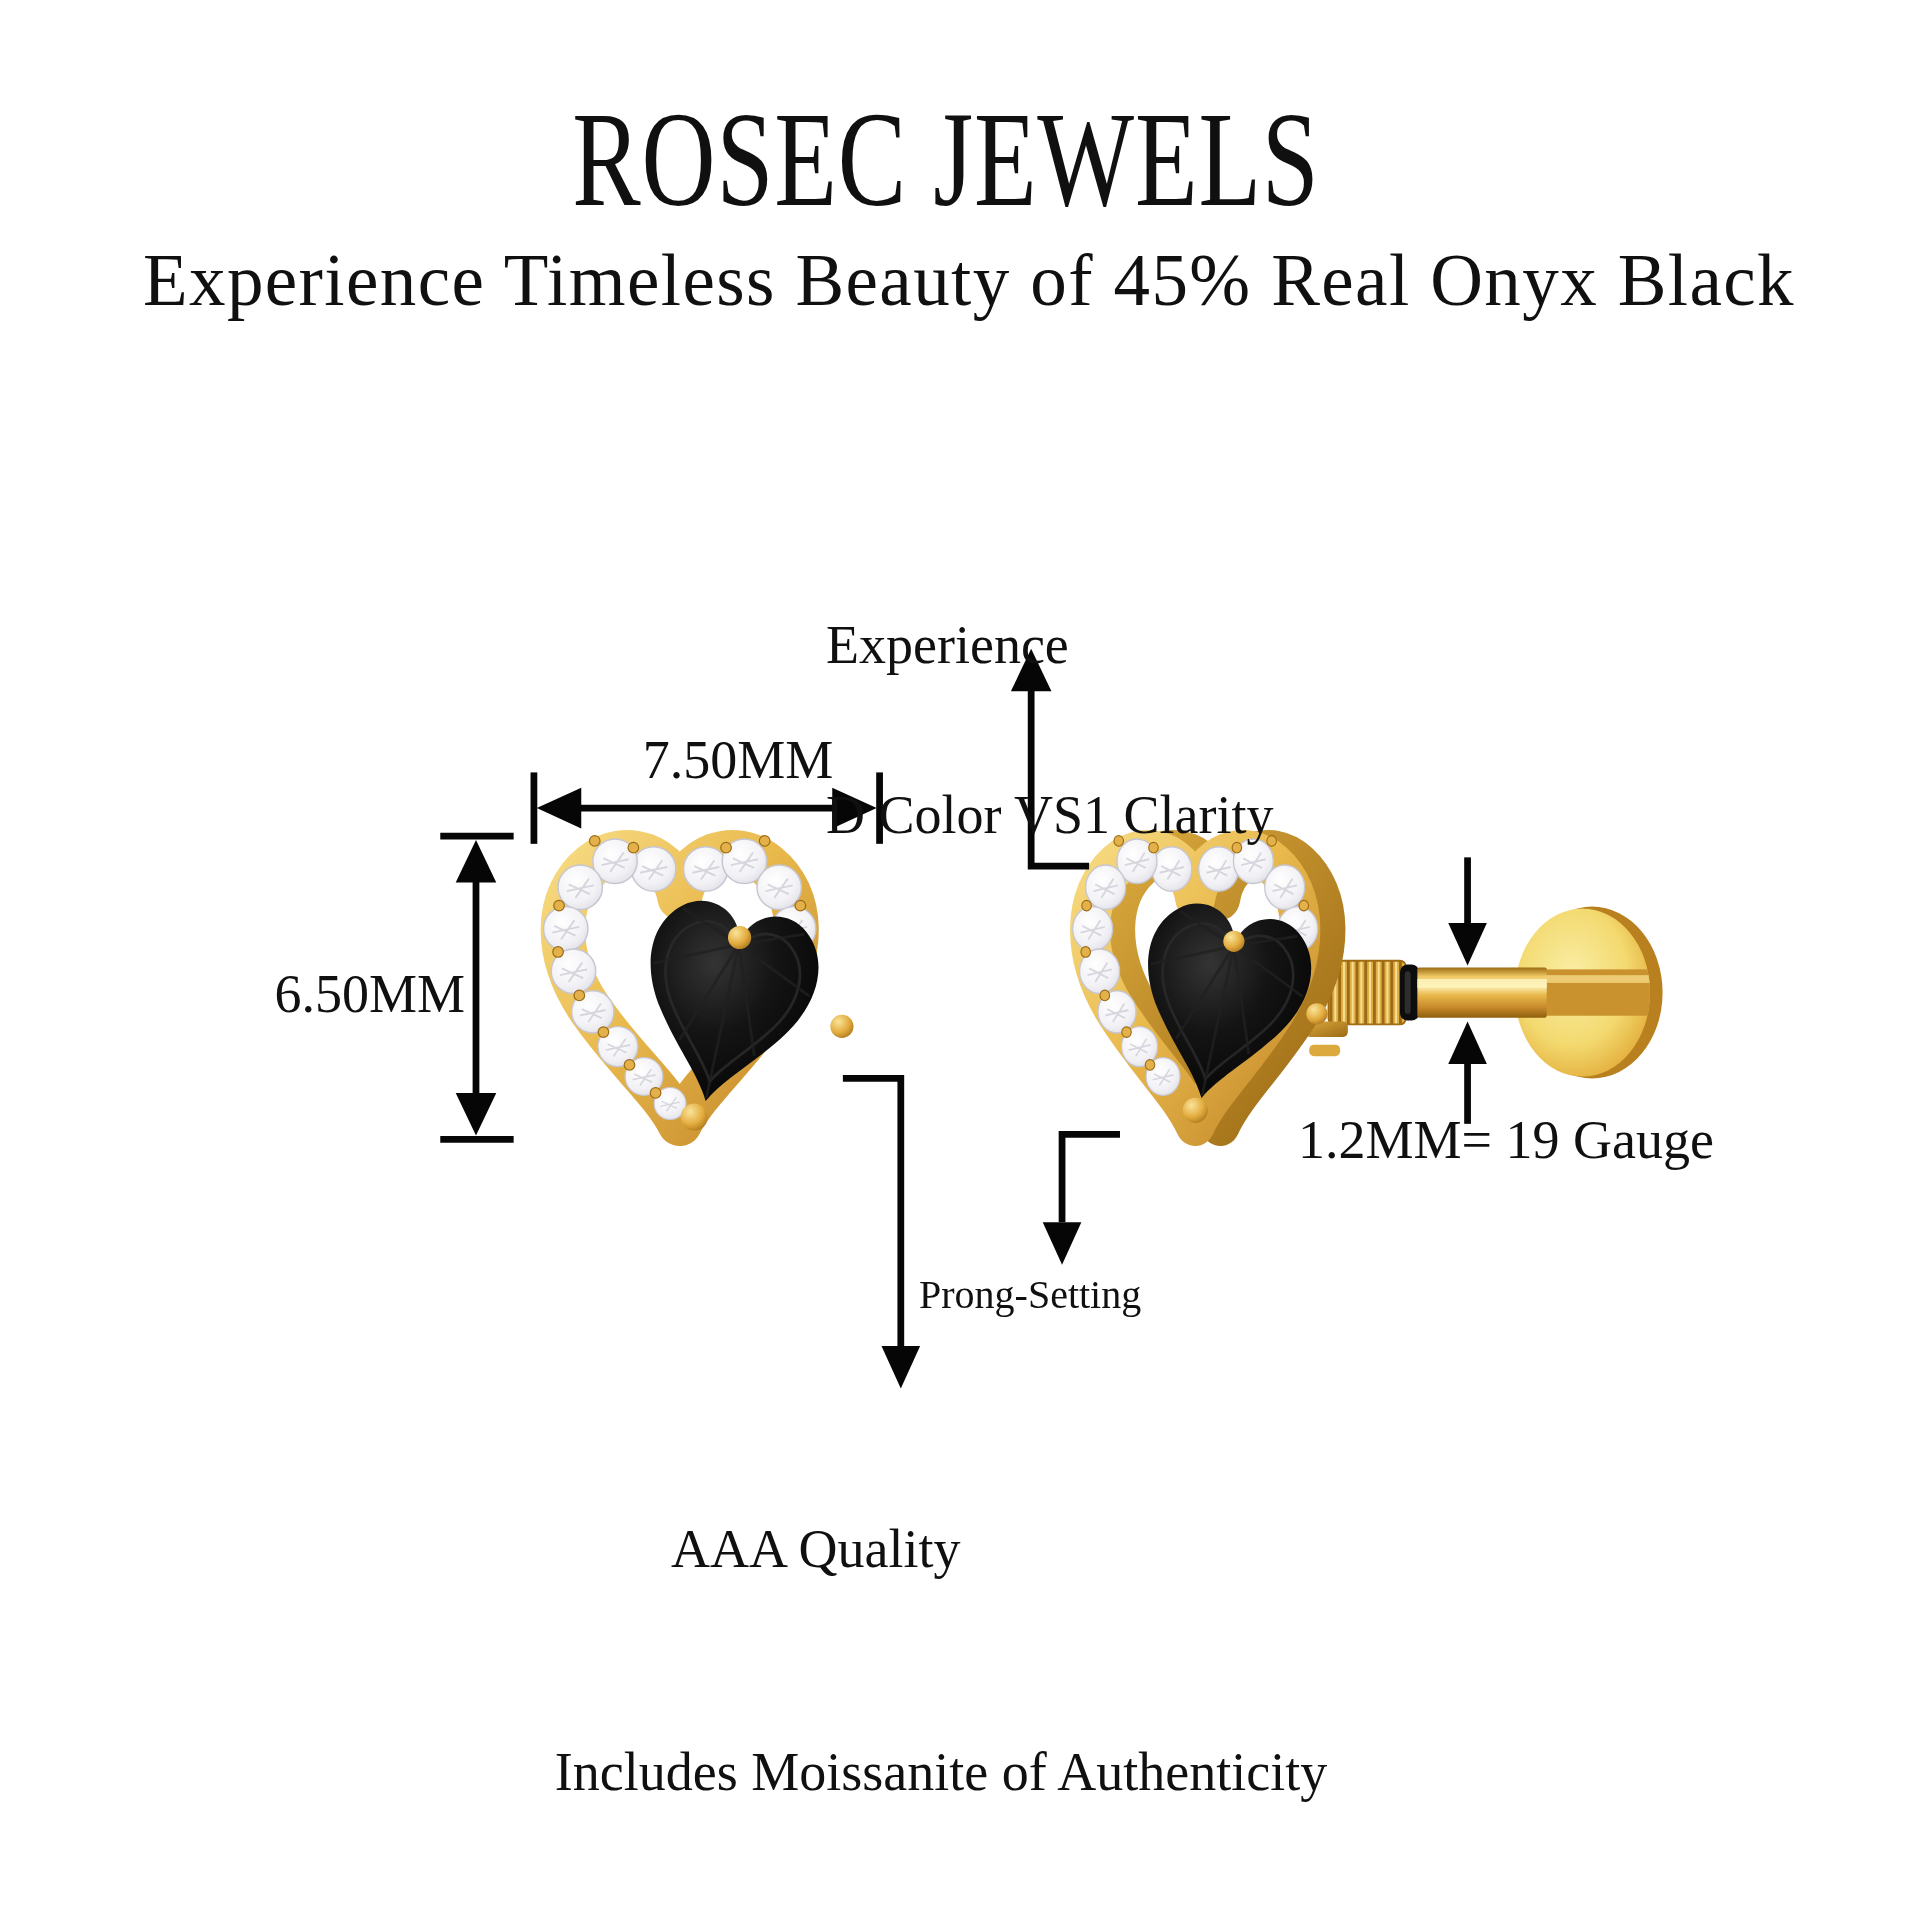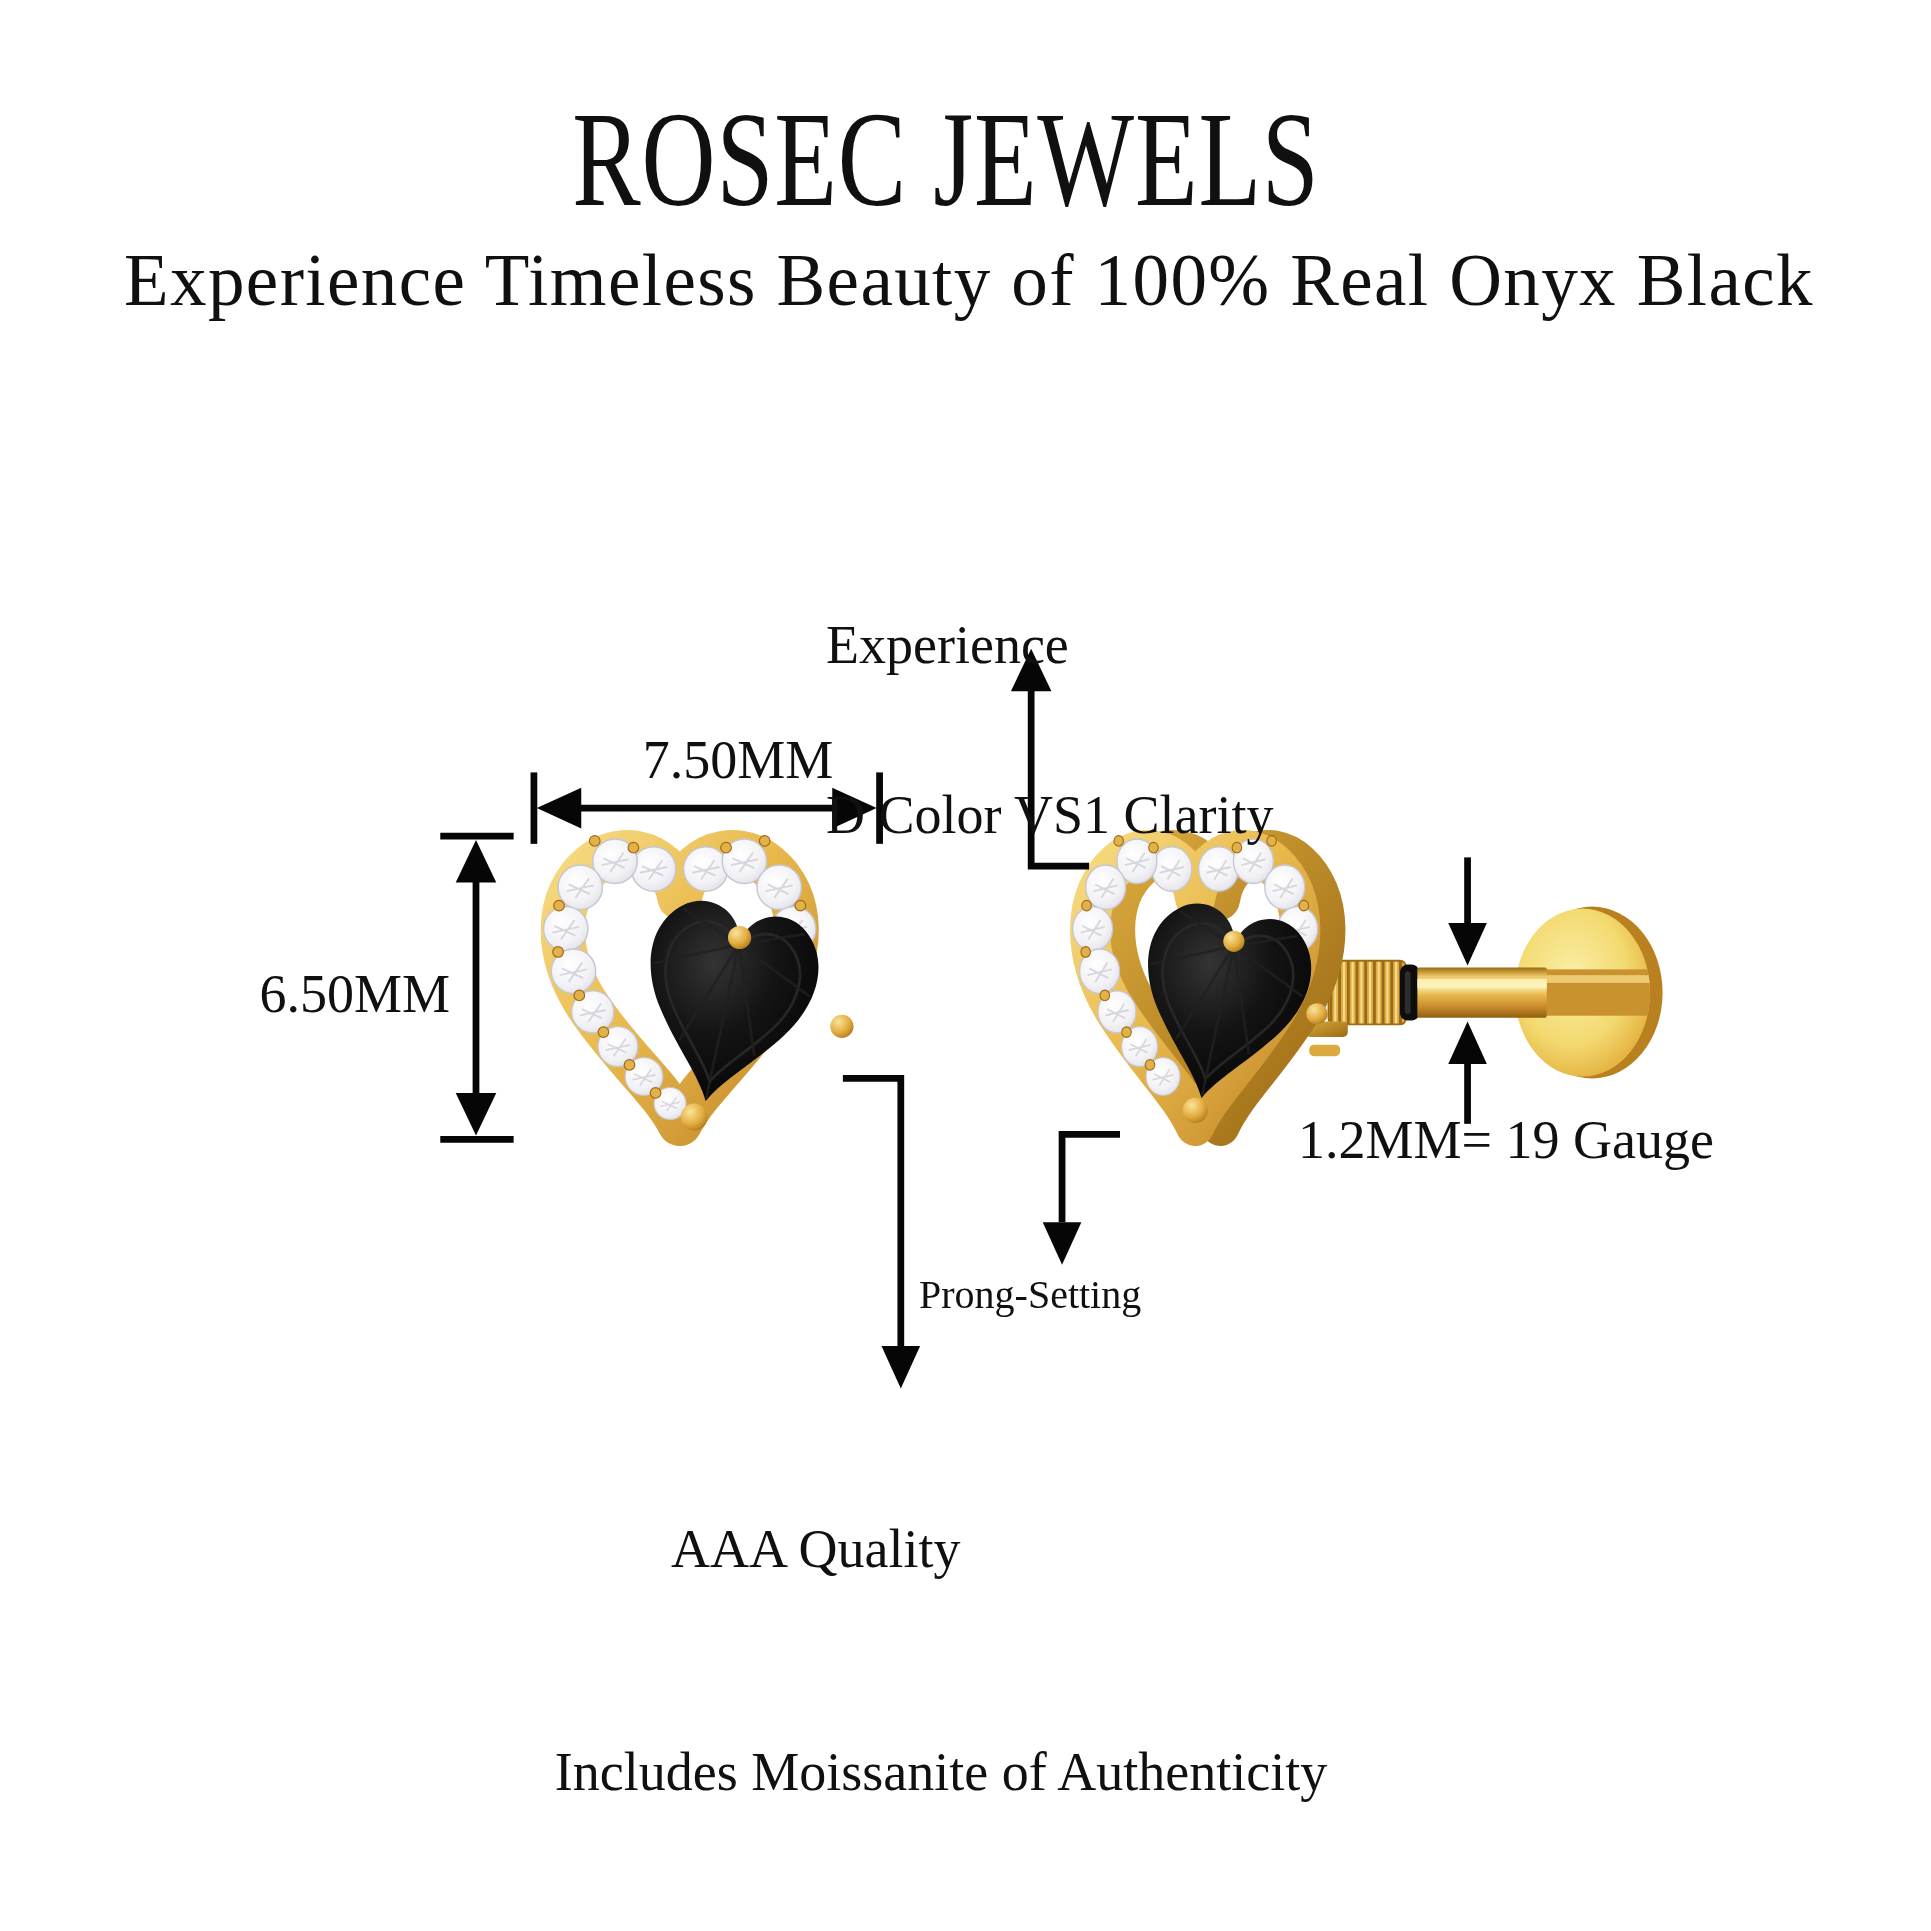--- a/index.html
+++ b/index.html
@@ -8,21 +8,21 @@
   .stage{position:absolute;left:0;top:0;width:1931px;height:1699px;}
   svg.art{position:absolute;left:0;top:0;}
   .txt{position:absolute;white-space:pre;line-height:1.05;}
   .brand{top:89px;left:946px;font-size:135px;letter-spacing:1px;
          transform:translateX(-50%) scaleX(0.76);transform-origin:center;font-weight:400;}
   .tagline{top:243px;left:969px;font-size:73px;letter-spacing:1.4px;
            transform:translateX(-50%);font-weight:400;}
   .note{font-size:54px;}
   .lbl-moissanite{left:826px;top:504px;}
   .lbl-width{left:738px;top:732px;transform:translateX(-50%);}
-  .lbl-height{left:450px;top:966px;transform:translateX(-100%);}
+  .lbl-height{left:465px;top:966px;transform:translateX(-100%);}
   .lbl-gauge{left:1298px;top:1112px;}
   .lbl-prong{left:919px;top:1274px;font-size:40px;}
   .lbl-onyx{left:671px;top:1408px;}
   .lbl-footer{left:941px;top:1744px;transform:translateX(-50%);}
 </style>
 </head>
 <body>
 
 <div class="stage">
 
@@ -225,21 +225,21 @@
       </g>
 
       <g>
         <polyline points="873,1117 933,1117 933,1394" fill="none"></polyline>
         <polygon points="933,1438 913,1394 953,1394" stroke="none"></polygon>
       </g>
     </g>
   </svg>
 
   <div class="txt brand">ROSEC JEWELS</div>
-  <div class="txt tagline">Experience Timeless Beauty of 100% Real Onyx Black</div>
+  <div class="txt tagline">Experience Timeless Beauty of 45% Real Onyx Black</div>
 
   <div class="txt note lbl-moissanite">
     <div>Experience</div>
     <div>D Color VS1 Clarity</div>
   </div>
 
   <div class="txt note lbl-width">7.50MM</div>
   <div class="txt note lbl-height">6.50MM</div>
   <div class="txt note lbl-gauge">1.2MM= 19 Gauge</div>
   <div class="txt lbl-prong">Prong-Setting</div>

